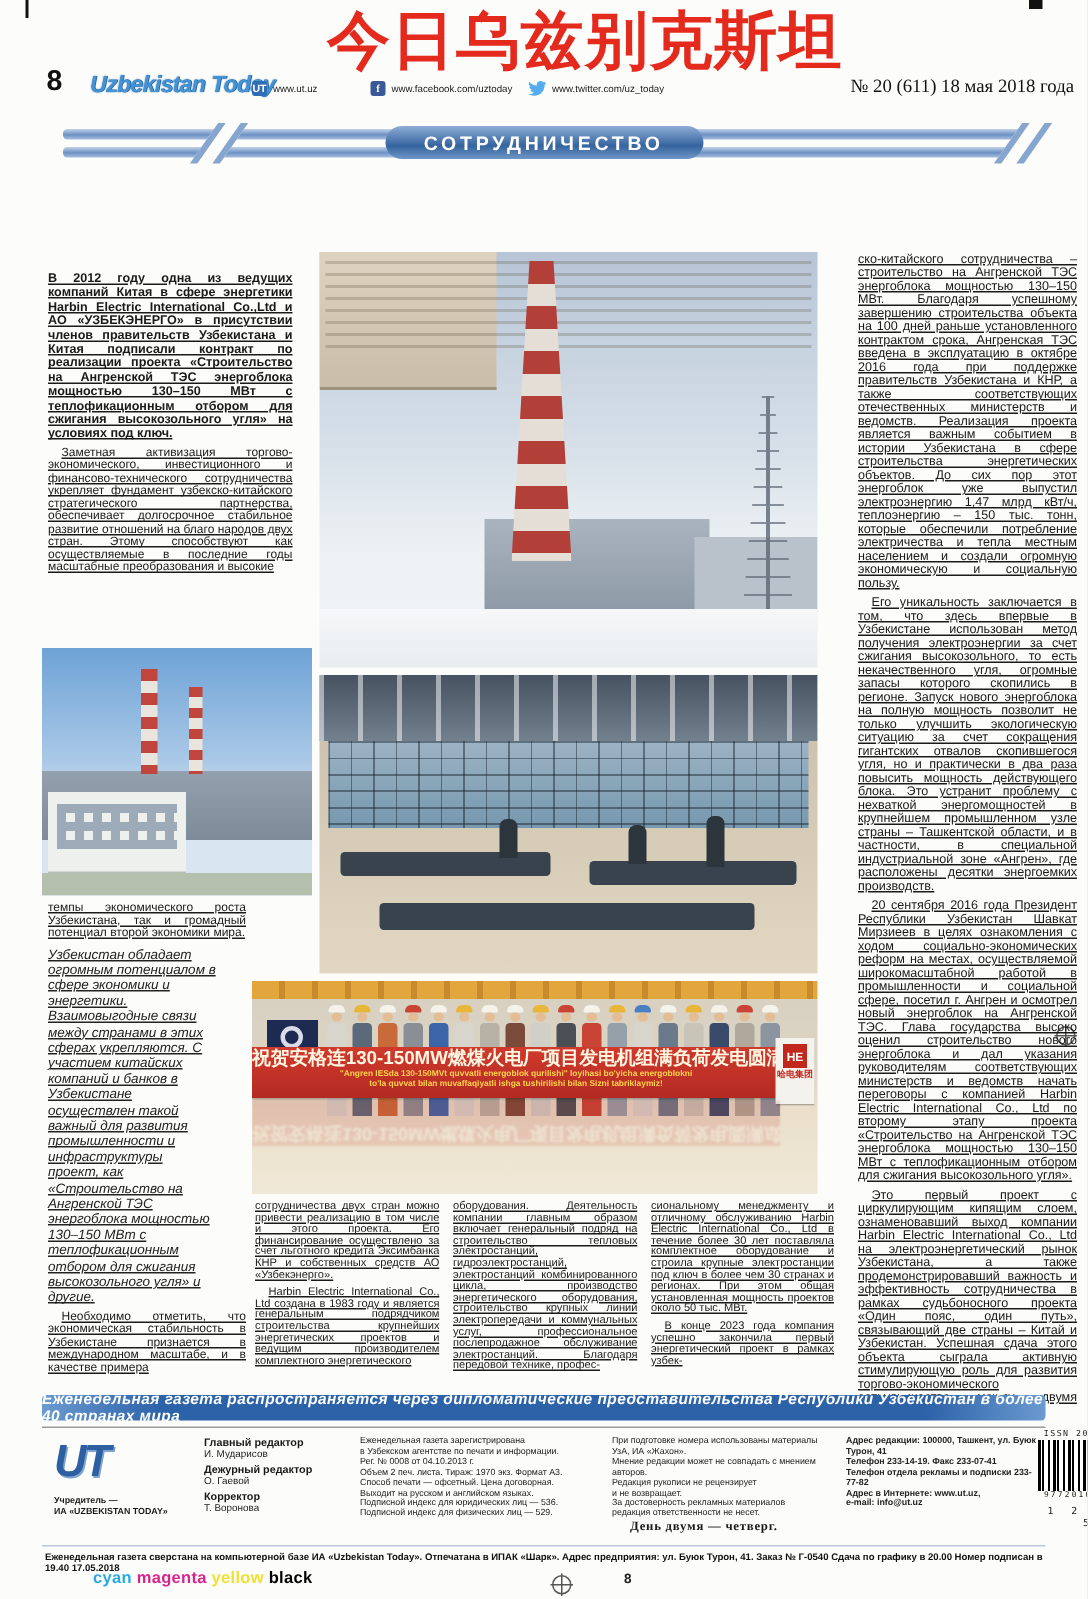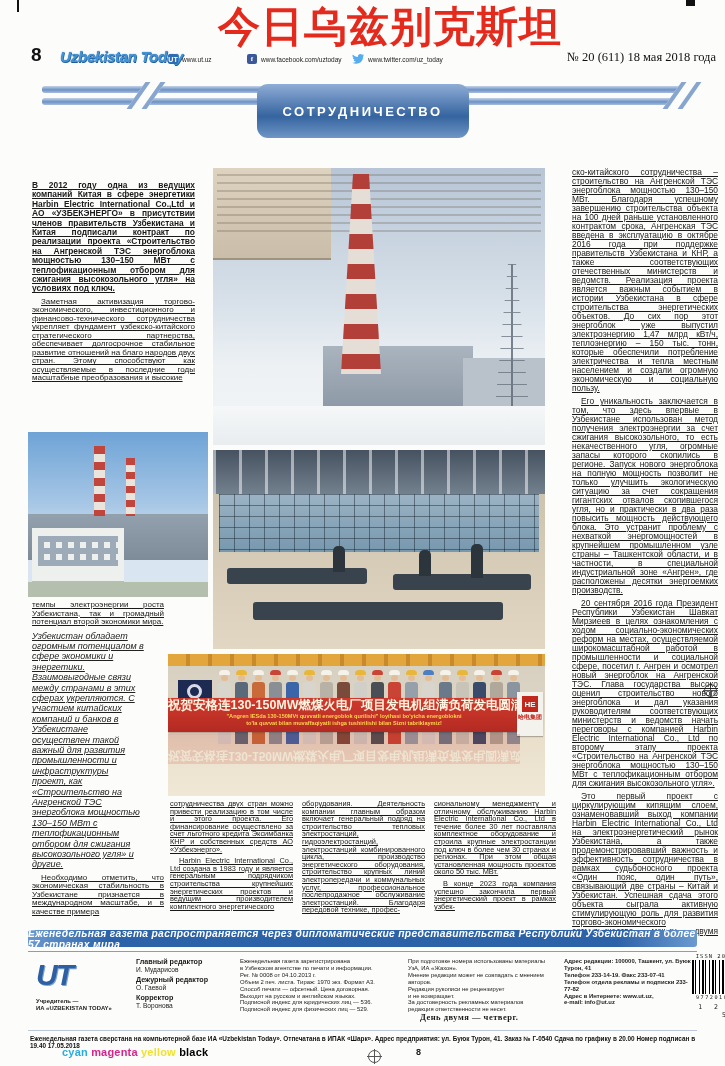--- a/index.html
+++ b/index.html
@@ -22,21 +22,21 @@
          font-size:12.5px;color:#111;}
 
   
   .band{left:28px;top:84px;width:669px;height:24px;}
   .stripe{position:absolute;left:14px;right:14px;height:7px;border-radius:3px;
           background:linear-gradient(180deg,#c3d2e8 0%,#6b91c4 55%,#a9bedd 100%);}
   .stripe.t{top:2px;} .stripe.b{top:14px;}
   .slash{position:absolute;top:-2px;width:10px;height:27px;background:#fcfcfa;
          transform:skewX(-35deg);border-left:5px solid #87a6cf;border-right:5px solid #87a6cf;}
   .band-label{position:absolute;left:50%;top:0;transform:translateX(-50%);height:22px;
-        padding:16px 26px;border-radius:11px;display:flex;align-items:center;
+        padding:0 26px;border-radius:11px;display:flex;align-items:center;
         background:linear-gradient(180deg,#8fadd6 0%,#35649f 60%,#6f96c6 100%);
         color:#fff;font-weight:bold;font-size:13px;letter-spacing:2.5px;}
 
   
   .headline{left:32px;top:110px;width:640px;font-family:"Liberation Serif",serif;
             font-weight:bold;font-size:29px;line-height:31px;color:#0d0d0d;letter-spacing:-0.3px;}
 
   
   .bt{font-size:8px;line-height:8.5px;text-align:justify;}
   .bt p{margin:0 0 4px 0;text-decoration:underline;}
@@ -220,21 +220,21 @@
     <div class="wall"></div>
     <div class="desk" style="left:14px;top:118px;width:140px;height:16px;"></div>
     <div class="desk" style="left:180px;top:124px;width:138px;height:16px;"></div>
     <div class="desk" style="left:40px;top:152px;width:250px;height:18px;"></div>
     <div class="person" style="left:120px;top:96px;"></div>
     <div class="person" style="left:206px;top:100px;"></div>
     <div class="person" style="left:258px;top:94px;height:34px;"></div>
   </div>
 
   <div class="abs bt" style="left:32px;top:601px;width:132px;">
-    <p>темпы электроэнергии роста Узбекистана, так и громадный потенциал второй экономики мира.</p>
+    <p>темпы экономического роста Узбекистана, так и громадный потенциал второй экономики мира.</p>
     <p class="quote">Узбекистан обладает огромным потенциалом в сфере экономики и энергетики. Взаимовыгодные связи между странами в этих сферах укрепляются. С участием китайских компаний и банков в Узбекистане осуществлен такой важный для развития промышленности и инфраструктуры проект, как «Строительство на Ангренской ТЭС энергоблока мощностью 130–150 МВт с теплофикационным отбором для сжигания высокозольного угля» и другие.</p>
     <p class="ind">Необходимо отметить, что экономическая стабильность в Узбекистане признается в международном масштабе, и в качестве примера</p>
   </div>
 
   <div class="abs photo p4">
     <div class="beam"></div>
     <div class="flagL"></div>
     <div class="people" id="crowd">
         <div class="fig" style="left: 50px;">
           <div class="hat" style="background:#f5f2ea"></div>
@@ -344,21 +344,21 @@
     <p class="ind">Harbin Electric International Co., Ltd создана в 1983 году и является генеральным подрядчиком строительства крупнейших энергетических проектов и ведущим производителем комплектного энергетического</p>
   </div>
   <div class="abs bt strip" style="left:302px;top:800px;width:123px;height:131px;overflow:hidden;">
     <p>оборудования. Деятельность компании главным образом включает генеральный подряд на строительство тепловых электростанций, гидроэлектростанций, электростанций комбинированного цикла, производство энергетического оборудования, строительство крупных линий электропередачи и коммунальных услуг, профессиональное послепродажное обслуживание электростанций. Благодаря передовой технике, профес-</p>
   </div>
   <div class="abs bt strip" style="left:434px;top:800px;width:122px;height:131px;overflow:hidden;">
     <p>сиональному менеджменту и отличному обслуживанию Harbin Electric International Co., Ltd в течение более 30 лет поставляла комплектное оборудование и строила крупные электростанции под ключ в более чем 30 странах и регионах. При этом общая установленная мощность проектов около 50 тыс. МВт.</p>
     <p class="ind">В конце 2023 года компания успешно закончила первый энергетический проект в рамках узбек-</p>
   </div>
 
-  <div class="abs dist">Еженедельная газета распространяется через дипломатические представительства Республики Узбекистан в более 57 странах мира</div>
+  <div class="abs dist">Еженедельная газета распространяется через дипломатические представительства Республики Узбекистан в более 40 странах мира</div>
 
   <div class="abs rule" style="left:28px;top:951px;width:669px;"></div>
 
   <div class="abs" style="left:36px;top:958px;width:96px;">
     <div class="utbig">UT</div>
     <div class="founder" style="margin-top:6px;">Учредитель —
 ИА «UZBEKISTAN TODAY»</div>
   </div>
 
   <div class="abs" style="left:136px;top:958px;width:100px;">

